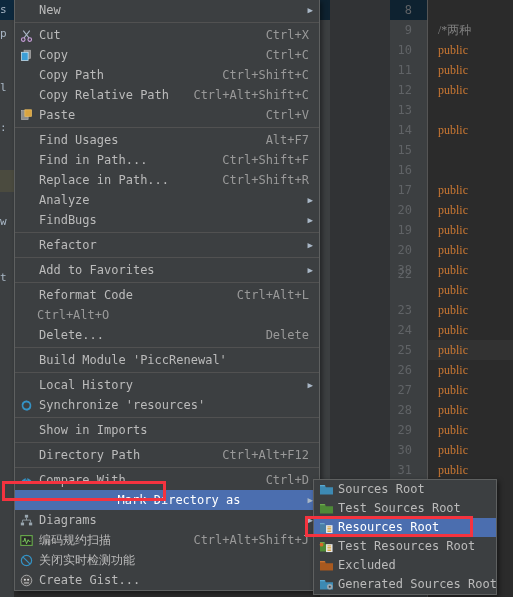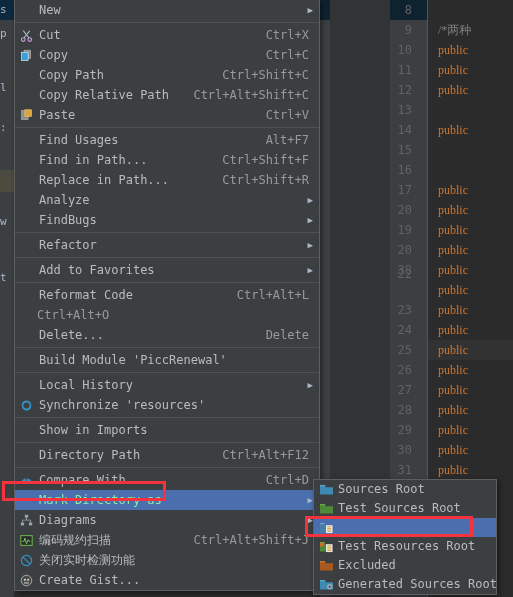--- a/index.html
+++ b/index.html
@@ -42,21 +42,21 @@
     box-shadow:2px 2px 5px rgba(0,0,0,.45);
   }
   .mi{position:relative;height:20px;line-height:20px;display:flex;align-items:center;
       color:#bbbbbb;white-space:nowrap;box-sizing:border-box;}
   .mi .ic{width:22px;min-width:22px;height:20px;display:flex;align-items:center;justify-content:center;}
   .mi .lbl{flex:1;padding-left:2px;font-size:12px;letter-spacing:0px;}
   .mi .acc{color:#999999;font-size:12px;padding-right:10px;}
   .mi .arrow{position:absolute;right:6px;top:0;height:20px;line-height:20px;color:#a9b7c6;font-size:9px;}
   .sep{height:1px;background:#515151;margin:2px 0;}
   .sel{background:#4b6eaf;color:#ffffff;}
-  .sel .lbl{color:#86efac;}
+  .sel .lbl{color:#ffffff;text-align:center;}
 
   
   .redbox{position:absolute;border:3px solid #f5333f;box-sizing:border-box;pointer-events:none;}
 
   
   .submenu{
     position:absolute;left:313px;top:479px;width:184px;
     background:#3c3f41;border:1px solid #5e6060;box-sizing:border-box;
     box-shadow:2px 2px 5px rgba(0,0,0,.45);
   }
@@ -383,20 +383,21 @@
         <span class="ic">
           <span class="icon-wrap">
             <svg width="15" height="13" viewBox="0 0 16 14">
               <path d="M1 3 h4.5 l1.3 1.5 H11 V12.5 H1 Z" fill="#4a7fa5"></path>
               <path d="M1 2.2 h4.5 l1.1 1.3 H1 Z" fill="#6ba3c9"></path>
               <rect x="7.5" y="4.5" width="7" height="8.5" fill="#e8e8e8"></rect>
               <path d="M9 6.3 h4 M9 8 h4 M9 9.7 h4 M9 11.3 h4" stroke="#d8a33a" stroke-width="1"></path>
             </svg>
           </span>
         </span>
+        <span class="lbl">Resources Root</span>
       </div>
       <div class="si">
         <span class="ic">
           <span class="icon-wrap">
             <svg width="15" height="13" viewBox="0 0 16 14">
               <path d="M1 3 h4.5 l1.3 1.5 H11 V12.5 H1 Z" fill="#4e8a37"></path>
               <path d="M1 2.2 h4.5 l1.1 1.3 H1 Z" fill="#6ca84d"></path>
               <rect x="7.5" y="4.5" width="7" height="8.5" fill="#e8e8e8"></rect>
               <path d="M9 6.3 h4 M9 8 h4 M9 9.7 h4 M9 11.3 h4" stroke="#d8a33a" stroke-width="1"></path>
               <circle cx="2.7" cy="5" r="2" fill="#d96a28"></circle>

